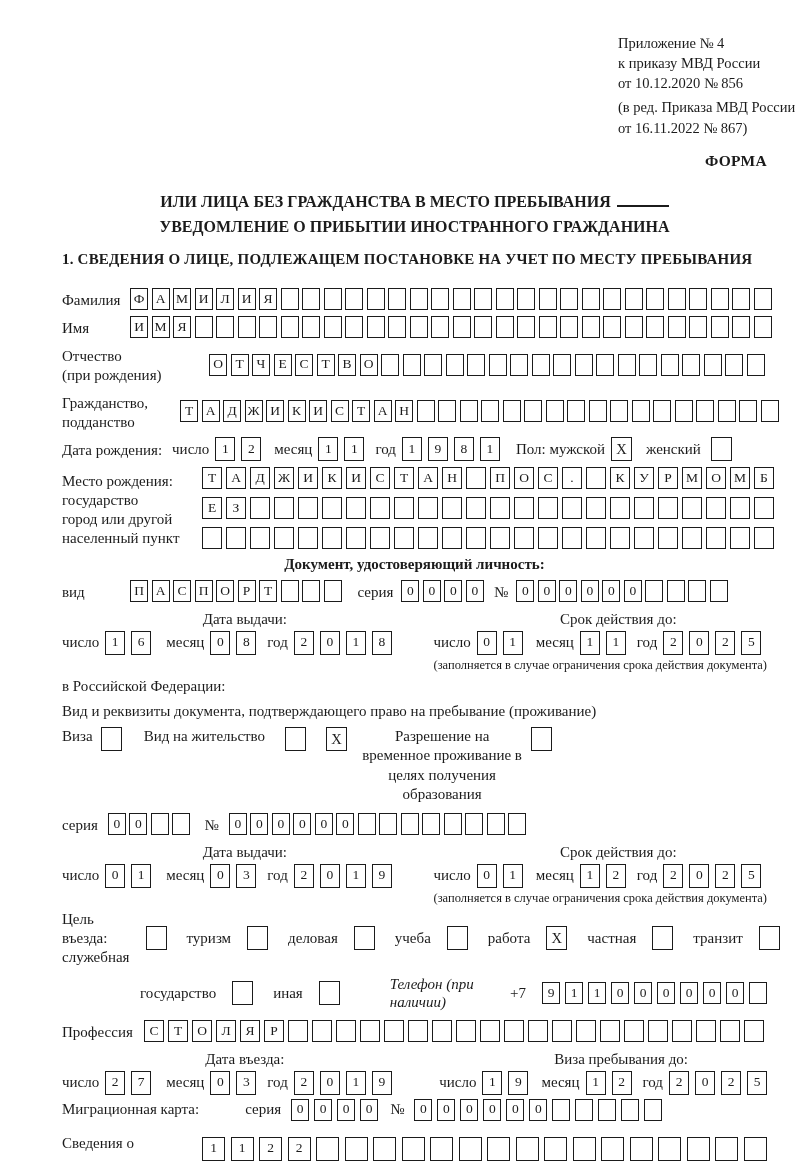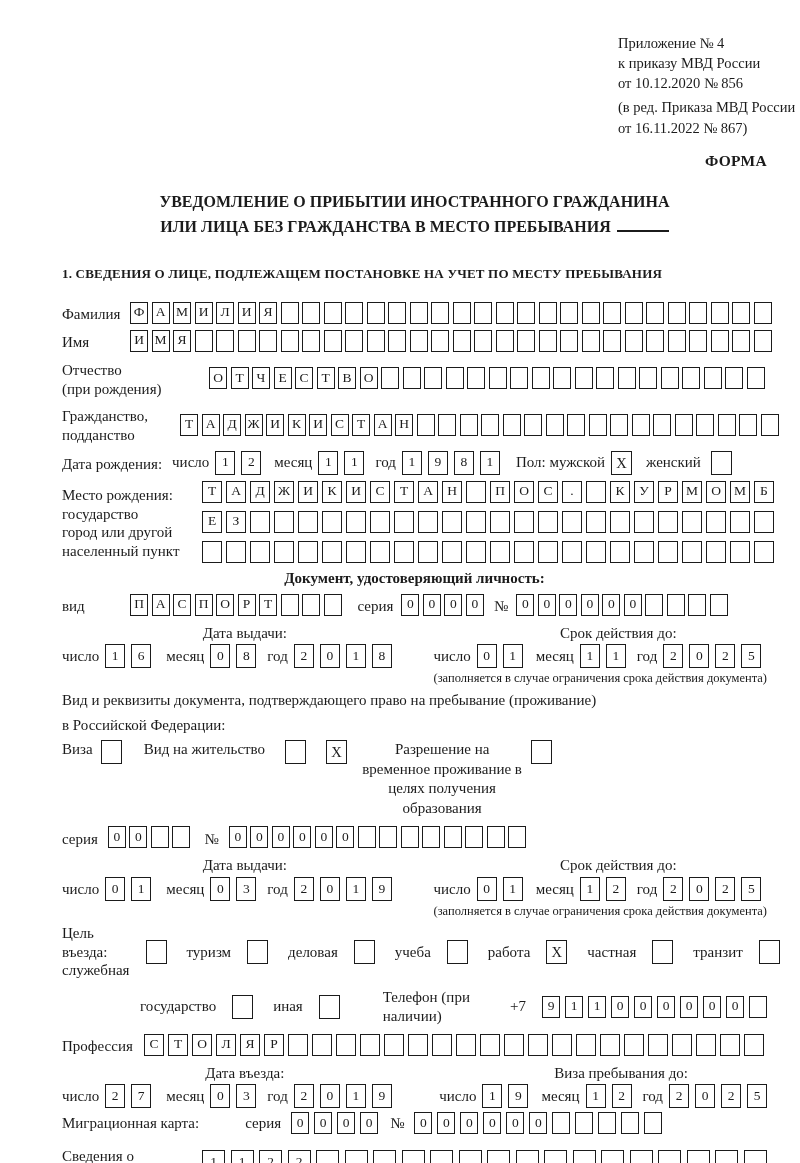--- a/index.html
+++ b/index.html
@@ -14,21 +14,21 @@
 
   
   .hdr-right { margin-left:556px; width:215px; font-size:14.5px; }
   .hdr-right div { margin-bottom:2px; }
   .hdr-amend { margin-top:6px; }
   .forma { text-align:right; font-weight:bold; font-size:15.5px; margin-top:14px; letter-spacing:0.3px; }
 
   
   .title { text-align:center; font-weight:bold; font-size:16px; margin-top:20px; line-height:1.55; }
   .blank-line { display:inline-block; width:52px; border-bottom:2px solid #1b1b1b; height:14px; margin-left:6px; }
-  .sec-head { font-weight:bold; font-size:13px; margin-top:26px; letter-spacing:0.2px; }
+  .sec-head { font-weight:bold; font-size:15px; margin-top:10px; letter-spacing:0.2px; }
 
   
   .rows { margin-top:20px; }
   .frow { display:flex; align-items:center; margin-bottom:6px; }
   .flabel { flex:0 0 auto; padding-top:3px; }
   .lw68 { width:68px; } .lw78 { width:82px; } .lw115 { width:118px; }
   .lw140 { width:140px; } .lw145 { width:147px; }
 
   .cells { display:flex; gap:3.5px; flex-wrap:nowrap; }
   .cell {
@@ -79,24 +79,24 @@
     <div>к приказу МВД России</div>
     <div>от 10.12.2020 № 856</div>
     <div class="hdr-amend">
       <div>(в ред. Приказа МВД России</div>
       <div>от 16.11.2022 № 867)</div>
     </div>
   </div>
   <div class="forma">ФОРМА</div>
 
   <div class="title">
-    <div>УВЕДОМЛЕНИЕ О ПРИБЫТИИ ИНОСТРАННОГО ГРАЖДАНИНА</div>
     <div>
       <span>ИЛИ ЛИЦА БЕЗ ГРАЖДАНСТВА В МЕСТО ПРЕБЫВАНИЯ</span><span class="blank-line"></span>
     </div>
+    <div>УВЕДОМЛЕНИЕ О ПРИБЫТИИ ИНОСТРАННОГО ГРАЖДАНИНА</div>
   </div>
 
   <div class="sec-head">1. СВЕДЕНИЯ О ЛИЦЕ, ПОДЛЕЖАЩЕМ ПОСТАНОВКЕ НА УЧЕТ ПО МЕСТУ ПРЕБЫВАНИЯ</div>
 
   <div class="rows">
 
     <div class="frow">
       <div class="flabel lw68">Фамилия</div>
       <div class="cells">
           <span class="cell">Ф</span>
@@ -435,22 +435,22 @@
               <span class="cell">2</span>
               <span class="cell">0</span>
               <span class="cell">2</span>
               <span class="cell">5</span>
             </div>
         </div>
         <div class="note">(заполняется в случае ограничения срока действия документа)</div>
       </div>
     </div>
 
+    <div class="intro">в Российской Федерации:</div>
     <div class="intro mt4">Вид и реквизиты документа, подтверждающего право на пребывание (проживание)</div>
-    <div class="intro">в Российской Федерации:</div>
 
     <div class="optrow">
       <div class="opt">
         <span>Виза</span>
         <span class="checkbox"></span>
       </div>
       <div class="opt" style="margin-left:22px;">
         <span>Вид на жительство</span>
         <span class="checkbox" style="margin-left:12px;"></span>
       </div>
@@ -553,21 +553,21 @@
       <span class="checkbox"></span>
       <span>транзит</span>
       <span class="checkbox"></span>
     </div>
 
     <div class="purpose-row" style="padding-left:78px;">
       <span>государство</span>
       <span class="checkbox"></span>
       <span style="">иная</span>
       <span class="checkbox"></span>
-      <span style="margin-left:23px;">Телефон (при наличии)</span>
+      <span style="margin-left:30px;font-style:italic;">Телефон (при наличии)</span>
       <span style="margin-left:18px;">+7</span>
       <div class="cells" style="gap:5px;">
           <span class="cell">9</span>
           <span class="cell">1</span>
           <span class="cell">1</span>
           <span class="cell">0</span>
           <span class="cell">0</span>
           <span class="cell">0</span>
           <span class="cell">0</span>
           <span class="cell">0</span>

